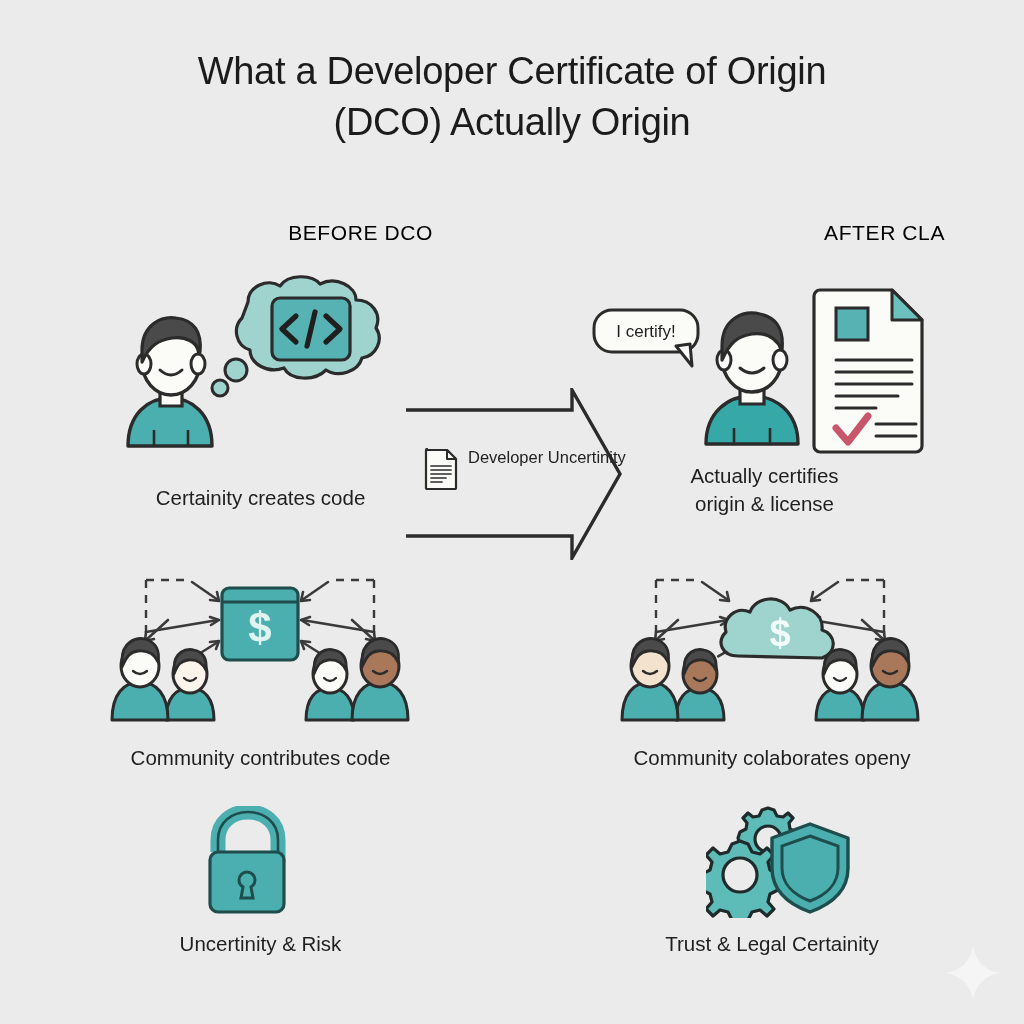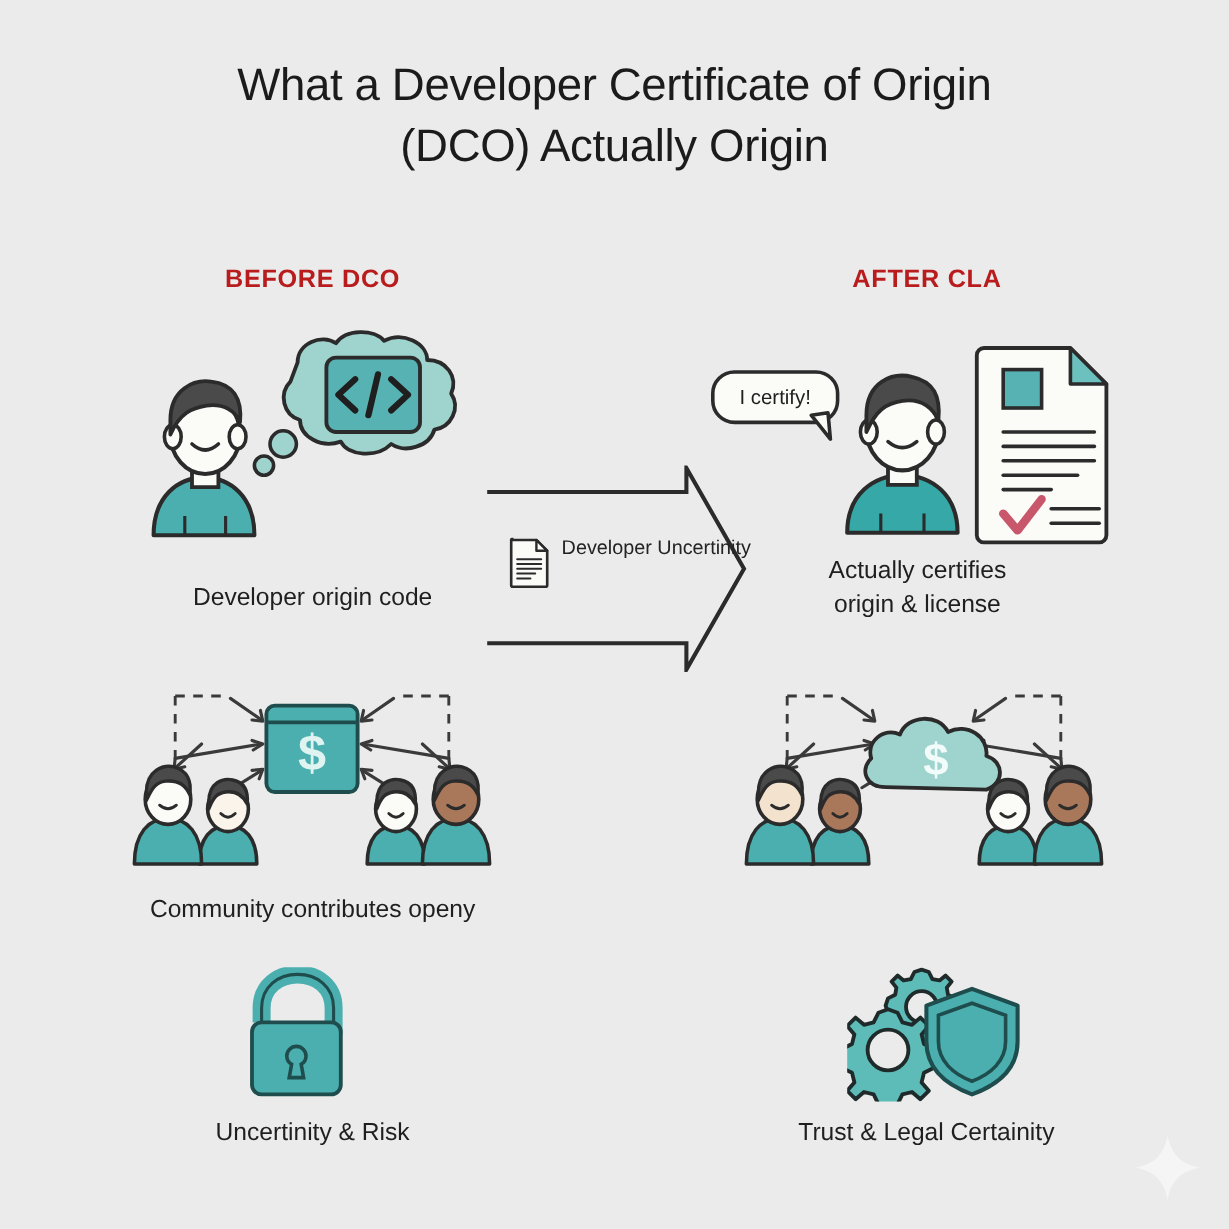--- a/index.html
+++ b/index.html
@@ -36,24 +36,24 @@
     line-height: 1.33;
     letter-spacing: -0.3px;
     color: #1b1b1b;
   }
 
   
   .col-head {
     position: absolute;
     top: 221px;
     font-size: 21px;
-    font-weight: bold;
+    font-weight: normal;
     letter-spacing: 0.6px;
-    color: #b91c1c;
-    text-align: center;
+    color: #000000;
+    text-align: right;
   }
   .col-head.left  { left: 88px;  width: 345px; }
   .col-head.right { left: 600px; width: 345px; }
 
   
   .caption {
     position: absolute;
     font-size: 20.5px;
     line-height: 1.36;
     color: #1f1f1f;
@@ -123,21 +123,21 @@
         <path d="M60 112 h22 v22 h-22 z" fill="#fbfbf8" stroke="#2b2b2b" stroke-width="3.2"></path>
         <ellipse cx="71" cy="90" rx="29" ry="33" fill="#fbfbf8" stroke="#2b2b2b" stroke-width="3.4"></ellipse>
         <ellipse cx="44" cy="92" rx="7" ry="10" fill="#fbfbf8" stroke="#2b2b2b" stroke-width="3"></ellipse>
         <ellipse cx="98" cy="92" rx="7" ry="10" fill="#fbfbf8" stroke="#2b2b2b" stroke-width="3"></ellipse>
         <path d="M42 78 C42 52,62 44,76 46 C94 48,102 60,100 80
                  C96 70,86 64,72 66 C60 68,50 72,42 90 Z" fill="#4a4a4a" stroke="#2b2b2b" stroke-width="3.2" stroke-linejoin="round"></path>
         <path d="M60 98 q11 10 22 0" fill="none" stroke="#2b2b2b" stroke-width="3" stroke-linecap="round"></path>
       </g>
     </svg>
   </div>
-  <div class="caption" style="left:88px; top:484px; width:345px;">Developer origin code</div>
+  <div class="caption" style="left:88px; top:484px; width:345px;">Certainity creates code</div>
 
   <div class="cell" style="left:588px; top:272px; width:350px; height:200px;">
     <svg width="350" height="200" viewBox="0 0 350 200">
 
       <g>
         <rect x="6" y="38" width="104" height="42" rx="18" fill="#fbfbf8" stroke="#2b2b2b" stroke-width="3"></rect>
         <path d="M88 74 L104 94 L102 72 Z" fill="#fbfbf8" stroke="#2b2b2b" stroke-width="3" stroke-linejoin="round"></path>
         <text x="58" y="65" font-family="Liberation Sans, sans-serif" font-size="17" text-anchor="middle" fill="#1f1f1f">I certify!</text>
       </g>
 
@@ -249,21 +249,21 @@
         <ellipse cx="230" cy="104" rx="17" ry="19" fill="#fbfbf8" stroke="#2b2b2b" stroke-width="3"></ellipse>
         <path d="M214 98 C214 82,226 78,234 80 C244 82,247 90,246 100 C242 92,236 89,228 90 C221 91,218 94,214 104 Z" fill="#4a4a4a" stroke="#2b2b2b" stroke-width="2.8" stroke-linejoin="round"></path>
         <path d="M224 108 q6 6 12 0" fill="none" stroke="#2b2b2b" stroke-width="2.4" stroke-linecap="round"></path>
         <path d="M252 150 C252 124,264 112,280 112 C296 112,308 124,308 150 Z" fill="#4bafaf" stroke="#2b2b2b" stroke-width="3" stroke-linejoin="round"></path>
         <ellipse cx="280" cy="96" rx="19" ry="21" fill="#a9785a" stroke="#2b2b2b" stroke-width="3"></ellipse>
         <path d="M262 90 C262 72,276 67,285 69 C296 72,300 81,298 92 C294 83,287 80,278 81 C270 82,267 86,262 97 Z" fill="#4a4a4a" stroke="#2b2b2b" stroke-width="2.8" stroke-linejoin="round"></path>
         <path d="M273 101 q7 6 14 0" fill="none" stroke="#2b2b2b" stroke-width="2.4" stroke-linecap="round"></path>
       </g>
     </svg>
   </div>
-  <div class="caption" style="left:88px; top:744px; width:345px;">Community contributes openy</div>
+  <div class="caption" style="left:88px; top:744px; width:345px;">Community contributes code</div>
 
   <div class="cell" style="left:610px; top:570px; width:320px; height:160px;">
     <svg width="320" height="160" viewBox="0 0 320 160">
       <g fill="none" stroke="#3a3a3a" stroke-width="2.4" stroke-dasharray="8 7">
         <polyline points="46,10 90,10"></polyline>
         <polyline points="46,10 46,62"></polyline>
         <polyline points="274,10 230,10"></polyline>
         <polyline points="274,10 274,62"></polyline>
       </g>
       <g fill="none" stroke="#3a3a3a" stroke-width="2.6" stroke-linecap="round" stroke-linejoin="round">
@@ -310,20 +310,21 @@
         <ellipse cx="230" cy="104" rx="17" ry="19" fill="#fbfbf8" stroke="#2b2b2b" stroke-width="3"></ellipse>
         <path d="M214 98 C214 82,226 78,234 80 C244 82,247 90,246 100 C242 92,236 89,228 90 C221 91,218 94,214 104 Z" fill="#4a4a4a" stroke="#2b2b2b" stroke-width="2.8" stroke-linejoin="round"></path>
         <path d="M224 108 q6 6 12 0" fill="none" stroke="#2b2b2b" stroke-width="2.4" stroke-linecap="round"></path>
         <path d="M252 150 C252 124,264 112,280 112 C296 112,308 124,308 150 Z" fill="#4bafaf" stroke="#2b2b2b" stroke-width="3" stroke-linejoin="round"></path>
         <ellipse cx="280" cy="96" rx="19" ry="21" fill="#a9785a" stroke="#2b2b2b" stroke-width="3"></ellipse>
         <path d="M262 90 C262 72,276 67,285 69 C296 72,300 81,298 92 C294 83,287 80,278 81 C270 82,267 86,262 97 Z" fill="#4a4a4a" stroke="#2b2b2b" stroke-width="2.8" stroke-linejoin="round"></path>
         <path d="M273 101 q7 6 14 0" fill="none" stroke="#2b2b2b" stroke-width="2.4" stroke-linecap="round"></path>
       </g>
     </svg>
   </div>
+  <div class="caption" style="left:592px; top:744px; width:360px;">Community colaborates openy</div>
 
   <div class="cell" style="left:196px; top:806px; width:120px; height:112px;">
     <svg width="120" height="112" viewBox="0 0 120 112">
       <path d="M22 46 V34 C22 16,36 6,52 6 C68 6,82 16,82 34 V56" fill="none" stroke="#4bafaf" stroke-width="15" stroke-linecap="butt"></path>
       <path d="M22 46 V34 C22 16,36 6,52 6 C68 6,82 16,82 34 V56" fill="none" stroke="#1f4d4d" stroke-width="2.6" stroke-linecap="butt" stroke-dasharray="0"></path>
       <rect x="14" y="46" width="74" height="60" rx="8" fill="#4bafaf" stroke="#1f4d4d" stroke-width="3.2"></rect>
       <path d="M51 66 a8 8 0 0 1 8 8 a8 8 0 0 1 -4 6.9 L57 92 h-12 l2 -11.1 A8 8 0 0 1 43 74 a8 8 0 0 1 8 -8 z" fill="#4bafaf" stroke="#1f4d4d" stroke-width="3"></path>
     </svg>
   </div>
   <div class="caption" style="left:88px; top:930px; width:345px;">Uncertinity &amp; Risk</div>

